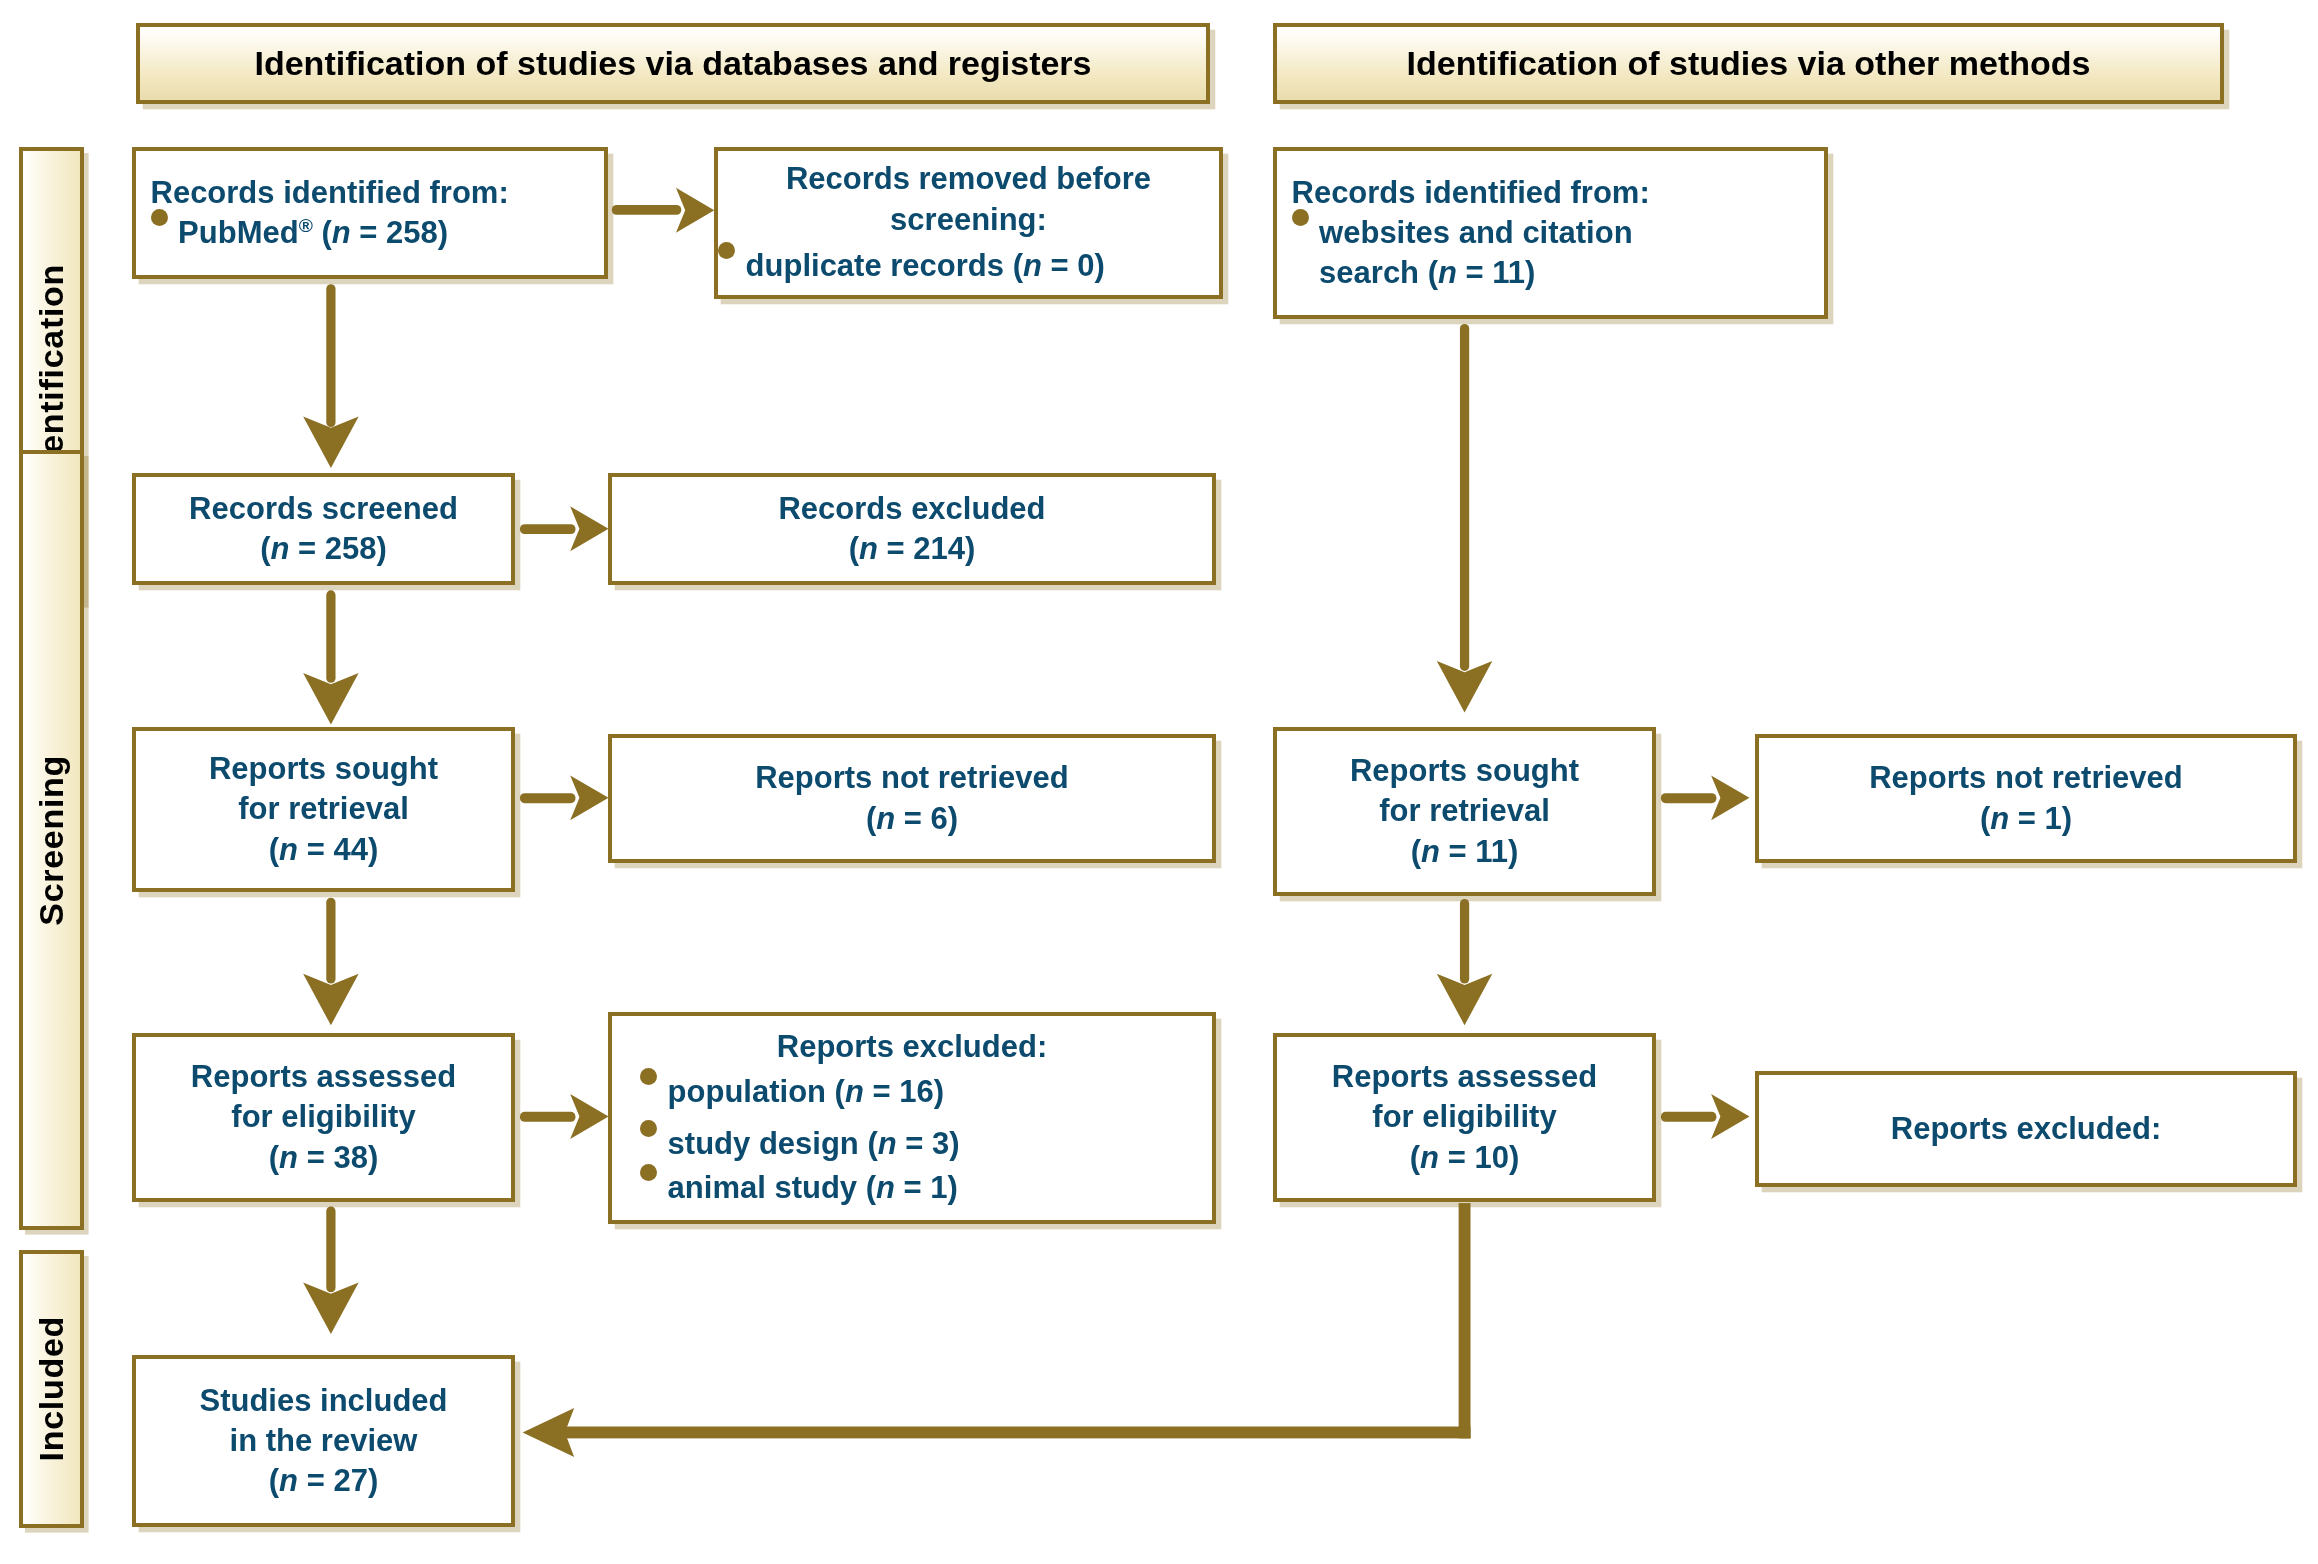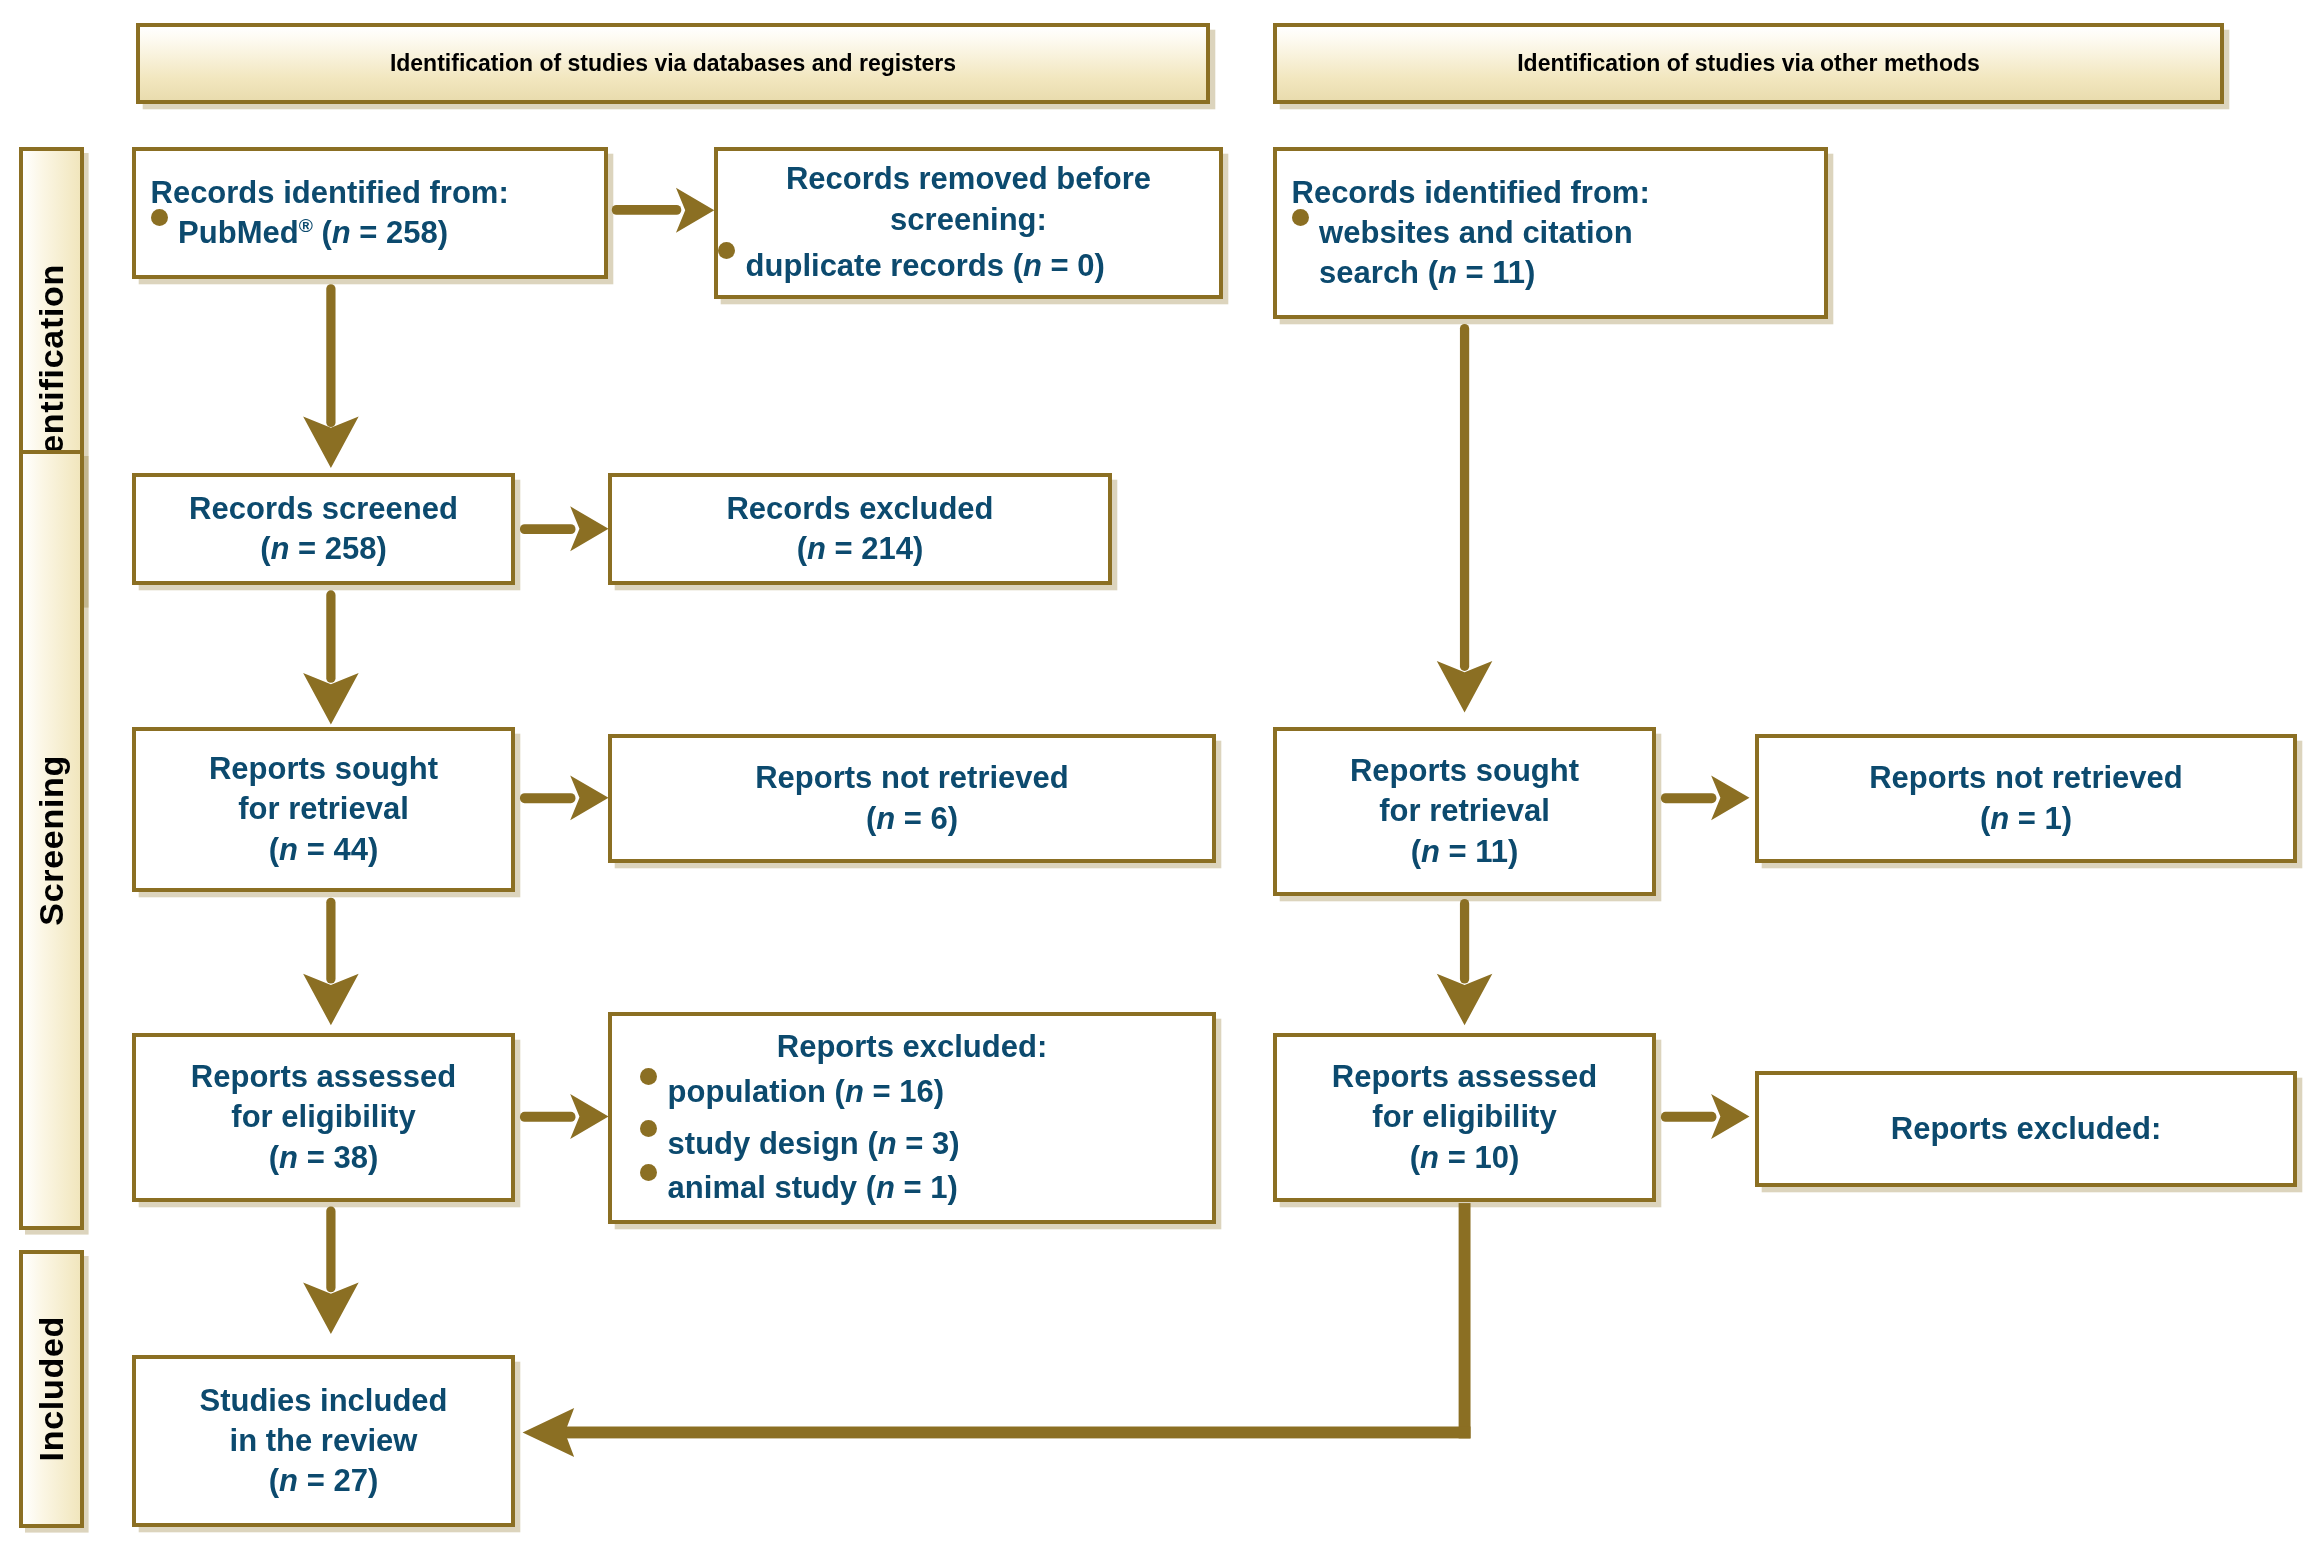--- a/index.html
+++ b/index.html
@@ -66,21 +66,21 @@
   
   .stage-hdr {
     position: absolute;
     box-sizing: border-box;
     border: 4.6px solid #8B6F23;
     background: linear-gradient(to bottom, #ffffff 0%, #fdfaf0 18%, #f2e7bf 70%, #e9dcae 100%);
     display: flex;
     align-items: center;
     justify-content: center;
     font-weight: bold;
-    font-size: 23px;
+    font-size: 34px;
     color: #000000;
     box-shadow: 6px 6px 0 -0.7px rgba(139,111,35,0.30);
   }
 
   
   .side {
     position: absolute;
     box-sizing: border-box;
     border: 4.6px solid #8B6F23;
     background: linear-gradient(to right, #ffffff 0%, #fbf6e4 35%, #f1e6bd 100%);
@@ -143,21 +143,21 @@
       <span class="dot"></span>
       <span class="btxt"><span>duplicate records</span> (<span class="it">n</span> = <span>0</span>)</span>
     </span>
   </div>
 
   <div class="box center" style="left:132px; top:473px; width:383px; height:112px;">
     <span class="line">Records screened</span>
     <span class="line">(<span class="it">n</span> = <span>258</span>)</span>
   </div>
 
-  <div class="box center" style="left:608px; top:473px; width:504px; height:112px;">
+  <div class="box center" style="left:608px; top:473px; width:608px; height:112px;">
     <span class="line">Records excluded</span>
     <span class="line">(<span class="it">n</span> = <span>214</span>)</span>
   </div>
 
   <div class="box center" style="left:132px; top:727px; width:383px; height:165px;">
     <span class="line">Reports sought</span>
     <span class="line">for retrieval</span>
     <span class="line">(<span class="it">n</span> = <span>44</span>)</span>
   </div>
 

